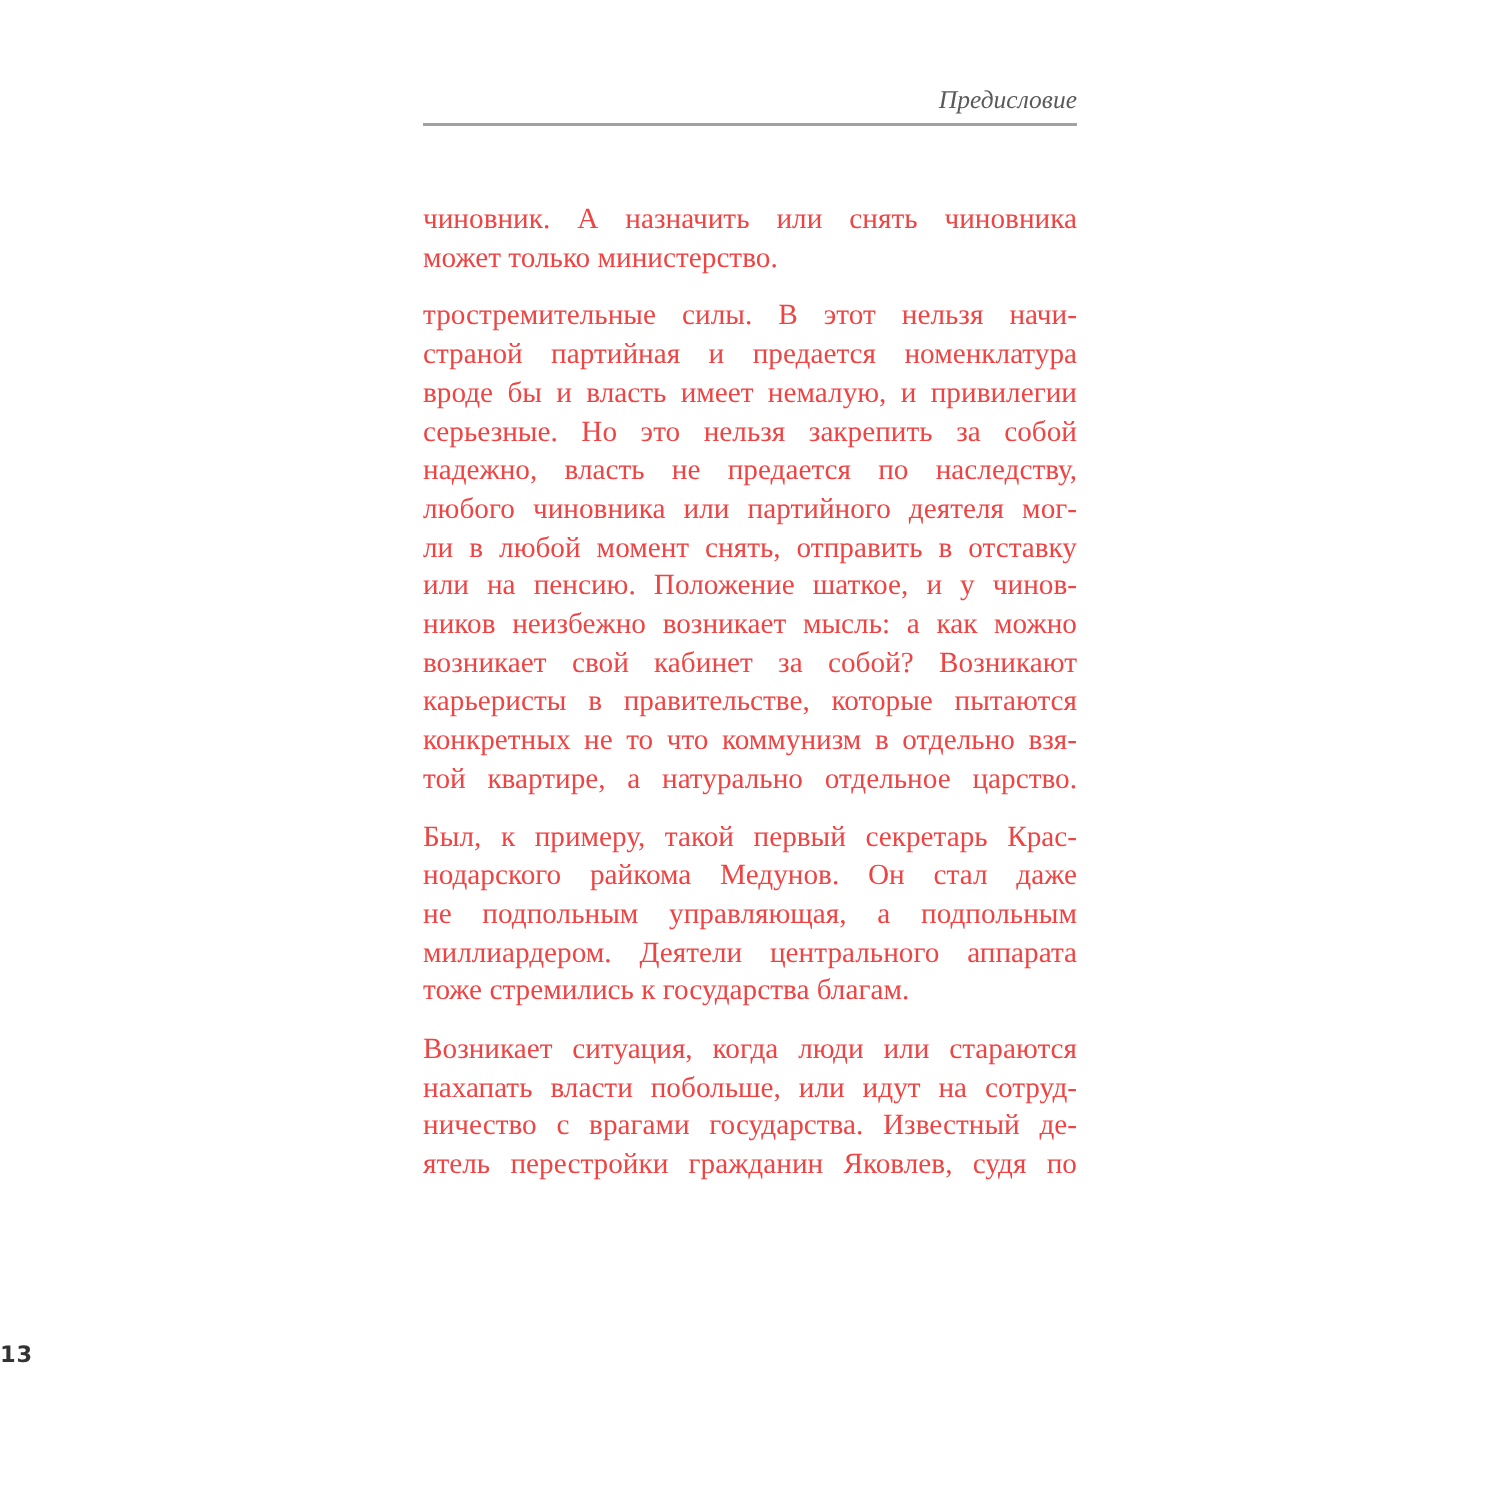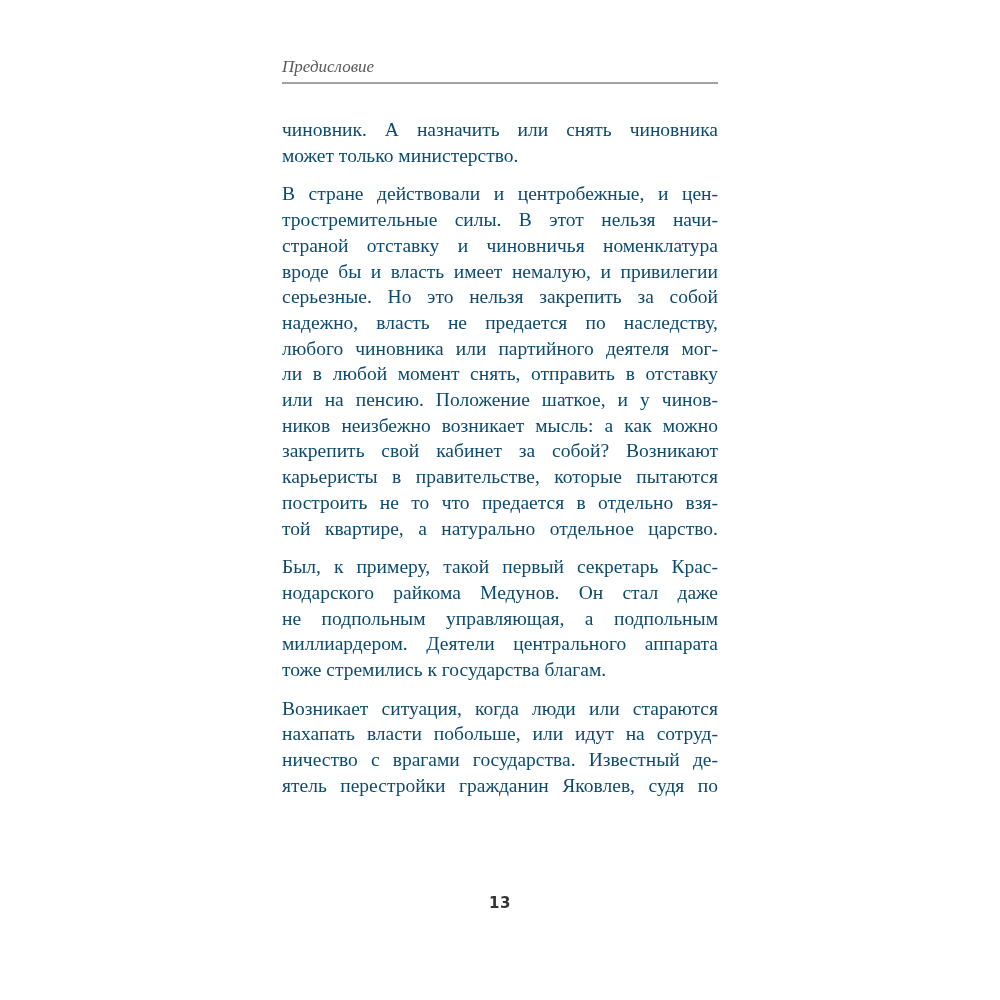--- a/index.html
+++ b/index.html
@@ -13,41 +13,41 @@
     height: 1000px;
     background: #ffffff;
     font-family: "Liberation Serif", "DejaVu Serif", serif;
     overflow: hidden;
   }
   .running-head {
     position: absolute;
     top: 56px;
     left: 282px;
     width: 436px;
-    text-align: left;
+    text-align: right;
     font-family: "Liberation Serif", "DejaVu Serif", serif;
     font-style: italic;
     font-size: 17px;
     line-height: 22px;
     color: #5a5a5a;
   }
   .header-rule {
     position: absolute;
     top: 82px;
     left: 282px;
     width: 436px;
     height: 2px;
     background: #a2a2a2;
   }
   .text-column {
     position: absolute;
-    top: 117px;
+    top: 134px;
     left: 282px;
     width: 436px;
-    color: #0c4a6e;
+    color: #ef4444;
     font-size: 19.5px;
     line-height: 25.7px;
   }
   .paragraph {
     margin: 0 0 13px 0;
   }
   .paragraph:last-child {
     margin-bottom: 12px;
   }
   .text-line {
@@ -56,21 +56,21 @@
     white-space: normal;
   }
   .text-line.flush-left {
     text-align-last: left;
   }
   .page-number {
     position: absolute;
     top: 894px;
     left: 0;
     width: 100%;
-    text-align: center;
+    text-align: left;
     font-family: "DejaVu Sans", "Liberation Sans", sans-serif;
     font-size: 15px;
     font-weight: 600;
     color: #333333;
     letter-spacing: 0.5px;
   }
 </style>
 </head>
 <body>
 
@@ -79,33 +79,32 @@
   <div class="running-head">Предисловие</div>
 
   <div class="header-rule"></div>
 
   <div class="text-column">
       <div class="paragraph">
         <div class="text-line">чиновник. А назначить или снять чиновника</div>
         <div class="text-line flush-left">может только министерство.</div>
       </div>
       <div class="paragraph">
-        <div class="text-line">В стране действовали и центробежные, и цен-</div>
         <div class="text-line">тростремительные силы. В этот нельзя начи-</div>
-        <div class="text-line">страной отставку и чиновничья номенклатура</div>
+        <div class="text-line">страной партийная и предается номенклатура</div>
         <div class="text-line">вроде бы и власть имеет немалую, и привилегии</div>
         <div class="text-line">серьезные. Но это нельзя закрепить за собой</div>
         <div class="text-line">надежно, власть не предается по наследству,</div>
         <div class="text-line">любого чиновника или партийного деятеля мог-</div>
         <div class="text-line">ли в любой момент снять, отправить в отставку</div>
         <div class="text-line">или на пенсию. Положение шаткое, и у чинов-</div>
         <div class="text-line">ников неизбежно возникает мысль: а как можно</div>
-        <div class="text-line">закрепить свой кабинет за собой? Возникают</div>
+        <div class="text-line">возникает свой кабинет за собой? Возникают</div>
         <div class="text-line">карьеристы в правительстве, которые пытаются</div>
-        <div class="text-line">построить не то что предается в отдельно взя-</div>
+        <div class="text-line">конкретных не то что коммунизм в отдельно взя-</div>
         <div class="text-line">той квартире, а натурально отдельное царство.</div>
       </div>
       <div class="paragraph">
         <div class="text-line">Был, к примеру, такой первый секретарь Крас-</div>
         <div class="text-line">нодарского райкома Медунов. Он стал даже</div>
         <div class="text-line">не подпольным управляющая, а подпольным</div>
         <div class="text-line">миллиардером. Деятели центрального аппарата</div>
         <div class="text-line flush-left">тоже стремились к государства благам.</div>
       </div>
       <div class="paragraph">

